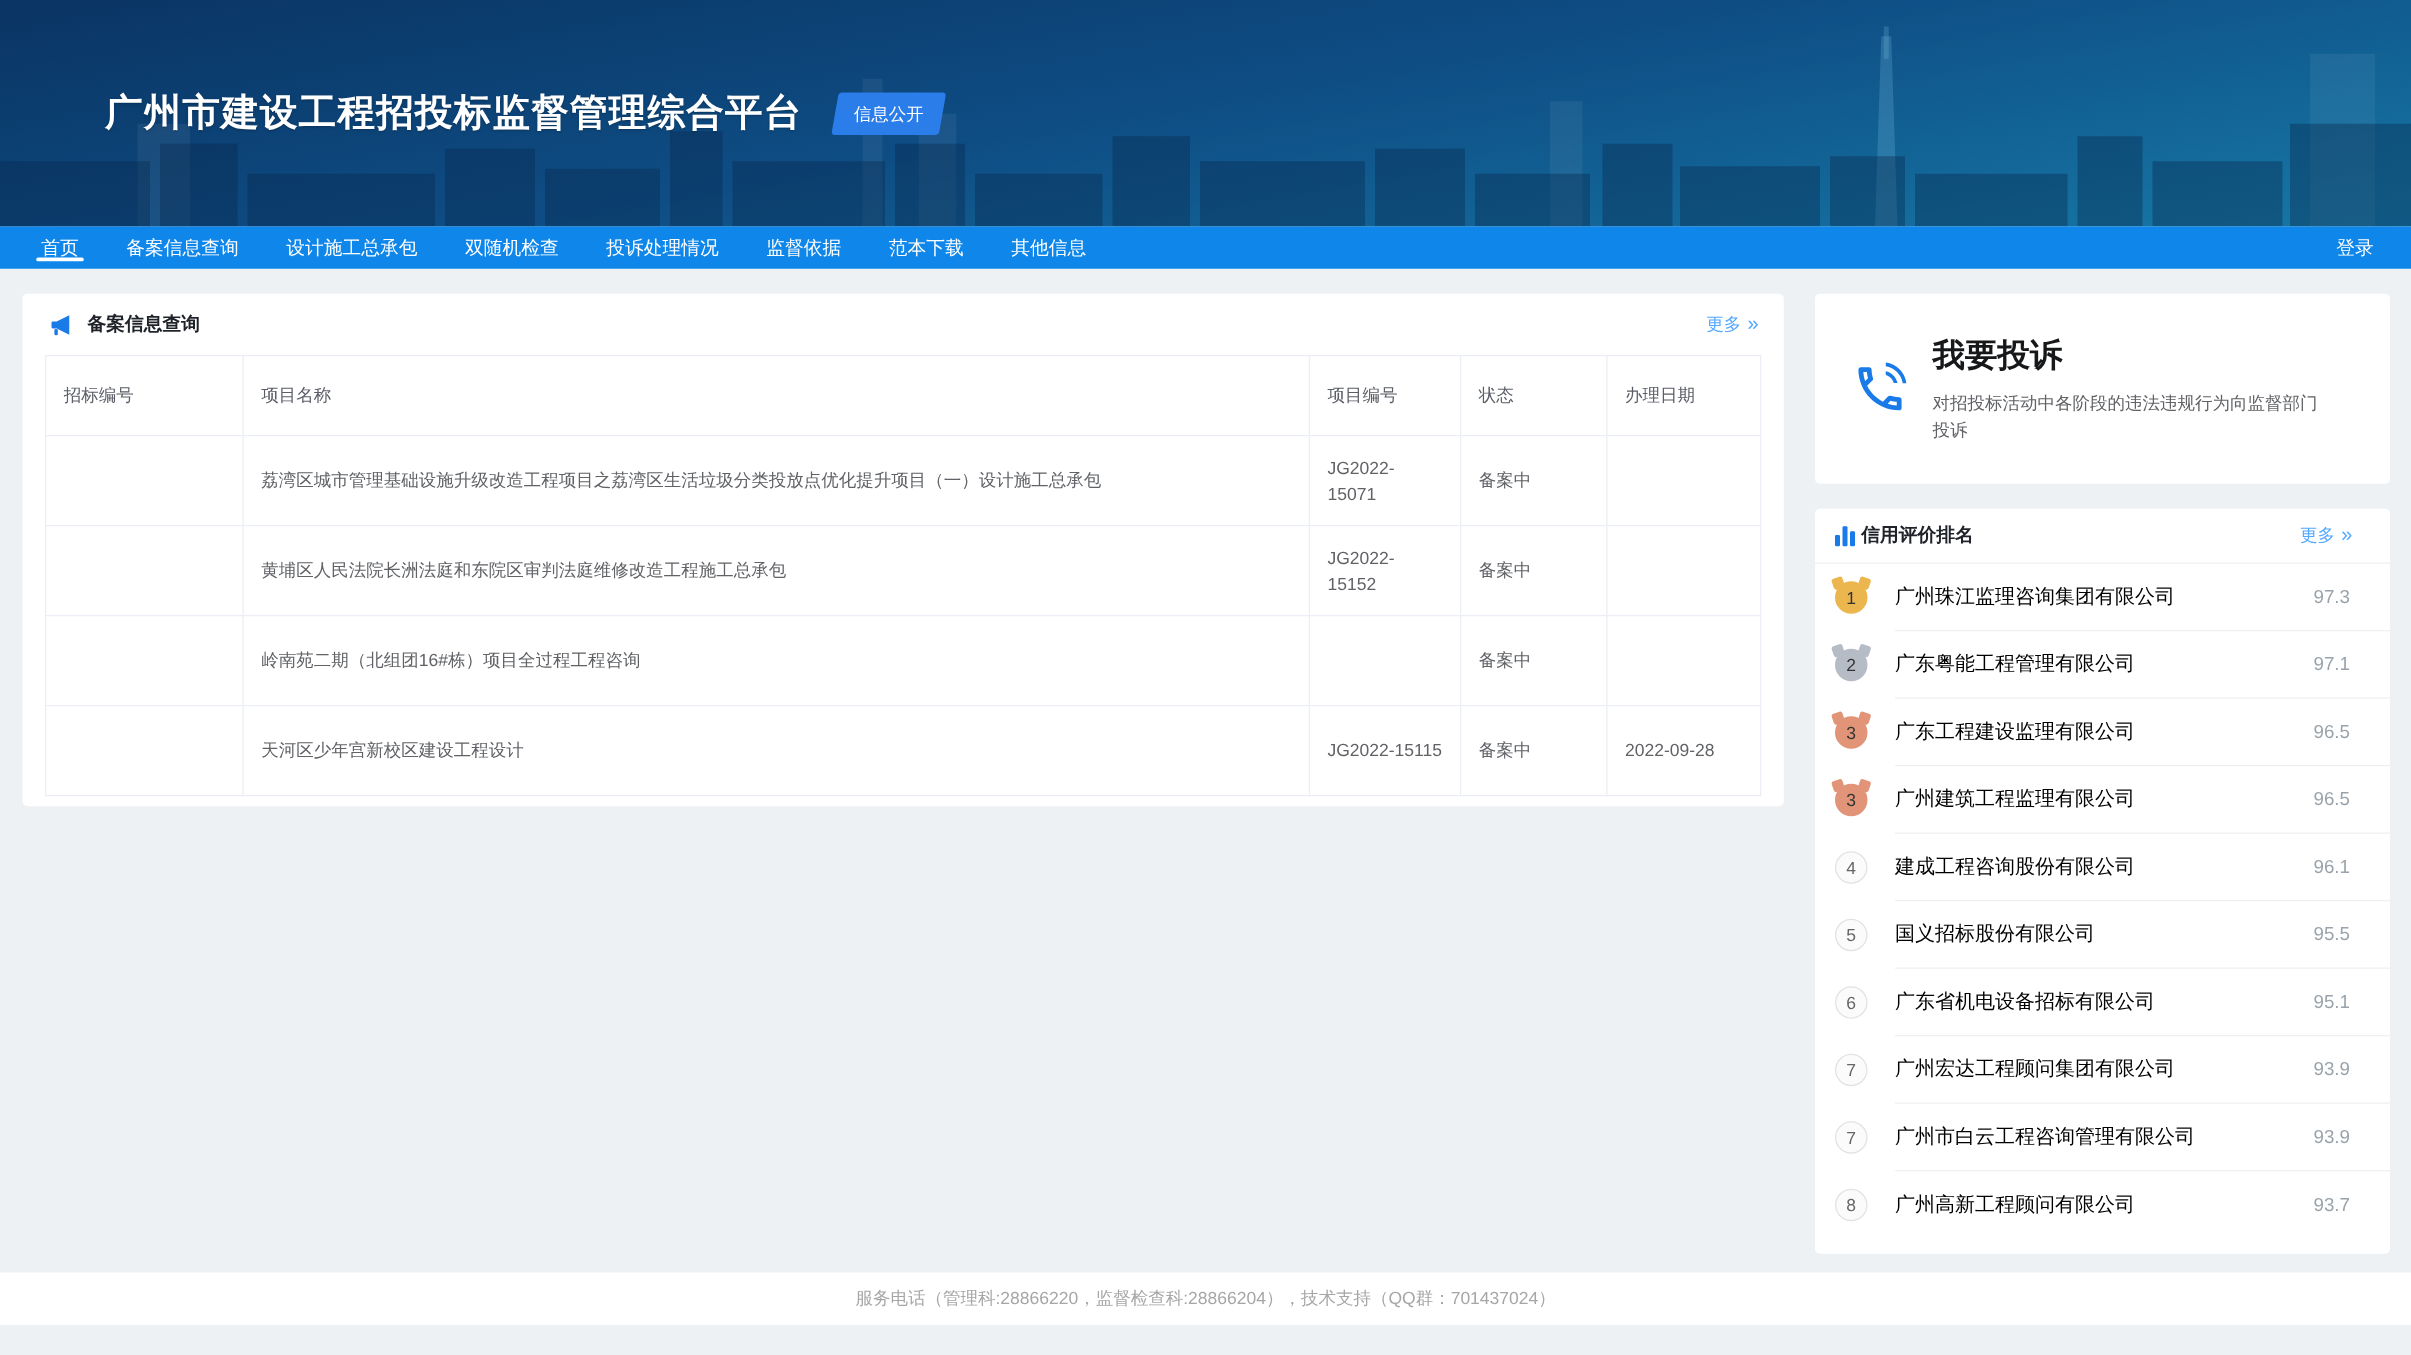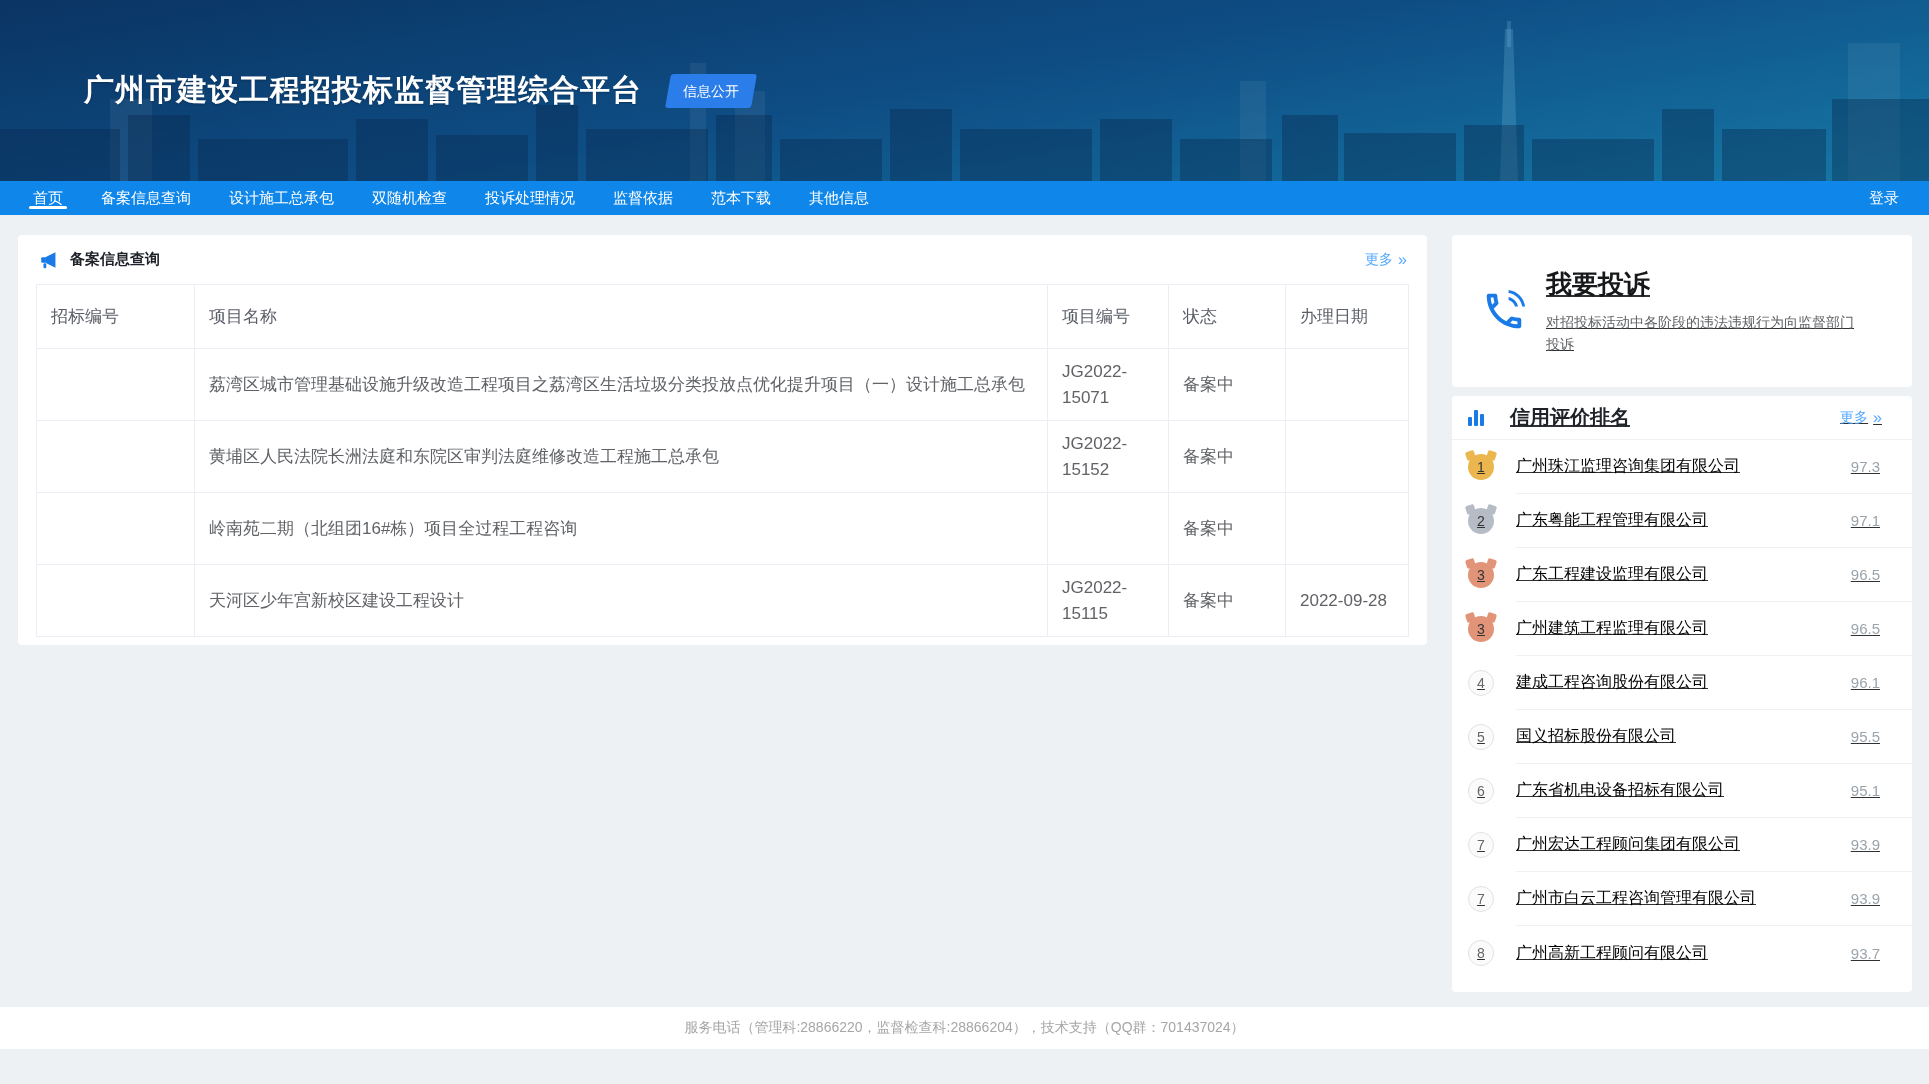--- a/index.html
+++ b/index.html
@@ -60,44 +60,44 @@
   .card-head { height:49px; display:flex; align-items:center; padding:0 20px; }
   .card-title { font-size:15px; font-weight:700; color:#1f2329; margin-left:10px; }
   .more-link {
     margin-left:auto; color:#53a8ff; font-size:14px; cursor:pointer; text-decoration:none;
     display:flex; align-items:center; gap:5px;
   }
   .more-arrow { font-size:16px; line-height:1; }
 
   table.records { width:calc(100% - 36px); margin:0 18px; border-collapse:collapse; table-layout:fixed; }
   .records th, .records td {
-    border:1px solid #ebeef5; font-size:17px; color:#606266;
+    border:1px solid #ebeef5; font-size:14px; color:#606266;
     text-align:left; padding:8px 14px; font-weight:400;
     overflow:hidden;
   }
   .records th { height:64px; color:#5a5e66; }
   .records td { height:72px; line-height:1.5; }
 
   
-  .sidebar { width:460px; display:flex; flex-direction:column; gap:9px;text-decoration:underline; }
+  .sidebar { width:460px; display:flex; flex-direction:column; gap:20px; }
   .complaint-card {
     background:#fff; border-radius:4px; height:152px;
     display:flex; align-items:center; padding:0 22px 0 24px;
   }
   .phone-wrap { width:56px; flex:none; display:flex; justify-content:center; }
   .complaint-text { margin-left:14px; }
   .complaint-text h2 { margin:0 0 10px; font-size:26px; font-weight:700; color:#17181a; }
   .complaint-text p { margin:0; font-size:14px; color:#606266; line-height:1.55; width:310px; }
 
   .ranking-card { background:#fff; border-radius:4px; padding-bottom:12px; }
   .rank-head {
     height:44px; display:flex; align-items:center;
     padding:0 30px 0 16px; border-bottom:1px solid #f0f0f0;
   }
-  .rank-title { font-size:20px; font-weight:700; color:#1f2329; margin-left:26px; }
+  .rank-title { font-size:15px; font-weight:700; color:#1f2329; margin-left:5px; }
   .bars { display:flex; align-items:flex-end; gap:2px; height:16px; }
   .bars i { display:block; width:4px; background:#1a7ae8; border-radius:1px; }
   .bars i:nth-child(1){height:9px;} .bars i:nth-child(2){height:16px;} .bars i:nth-child(3){height:12px;}
 
   .rank-list { list-style:none; margin:0; padding:0; }
   .rank-item { display:flex; align-items:center; height:54px; padding-left:16px; }
   .rank-badge {
     position:relative; z-index:0; flex:none;
     width:26px; height:26px; border-radius:50%;
     display:flex; align-items:center; justify-content:center;

